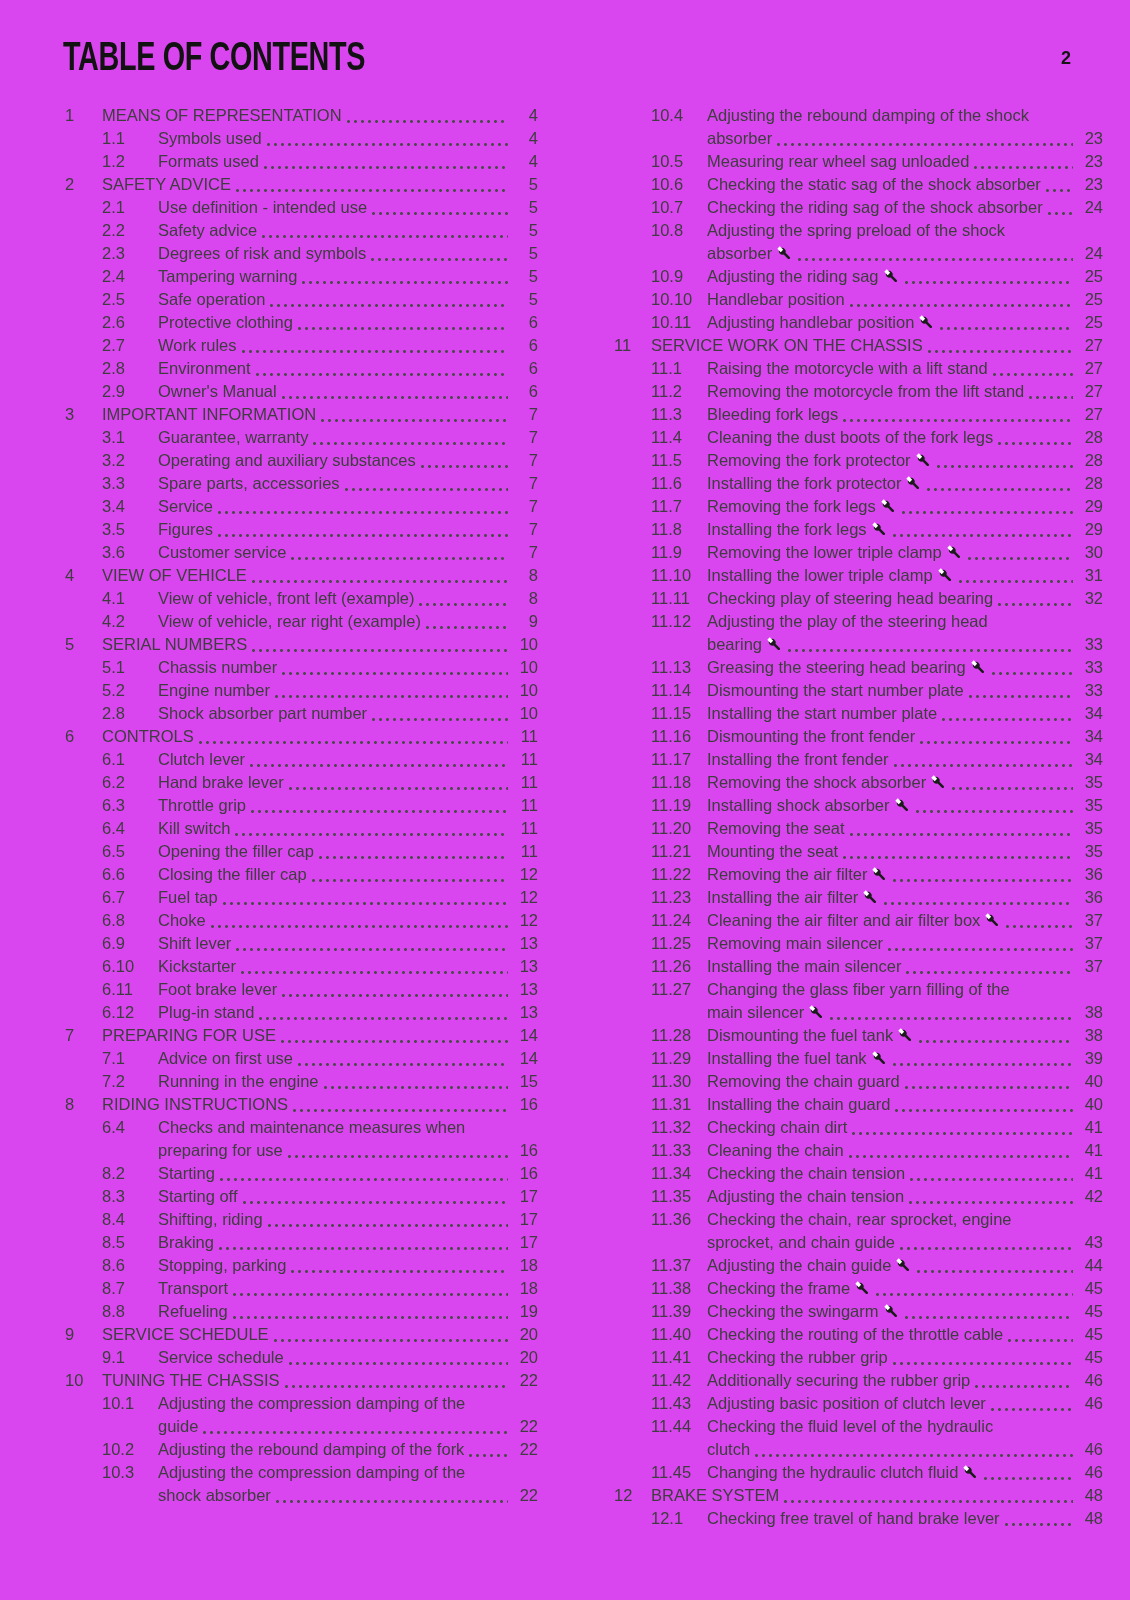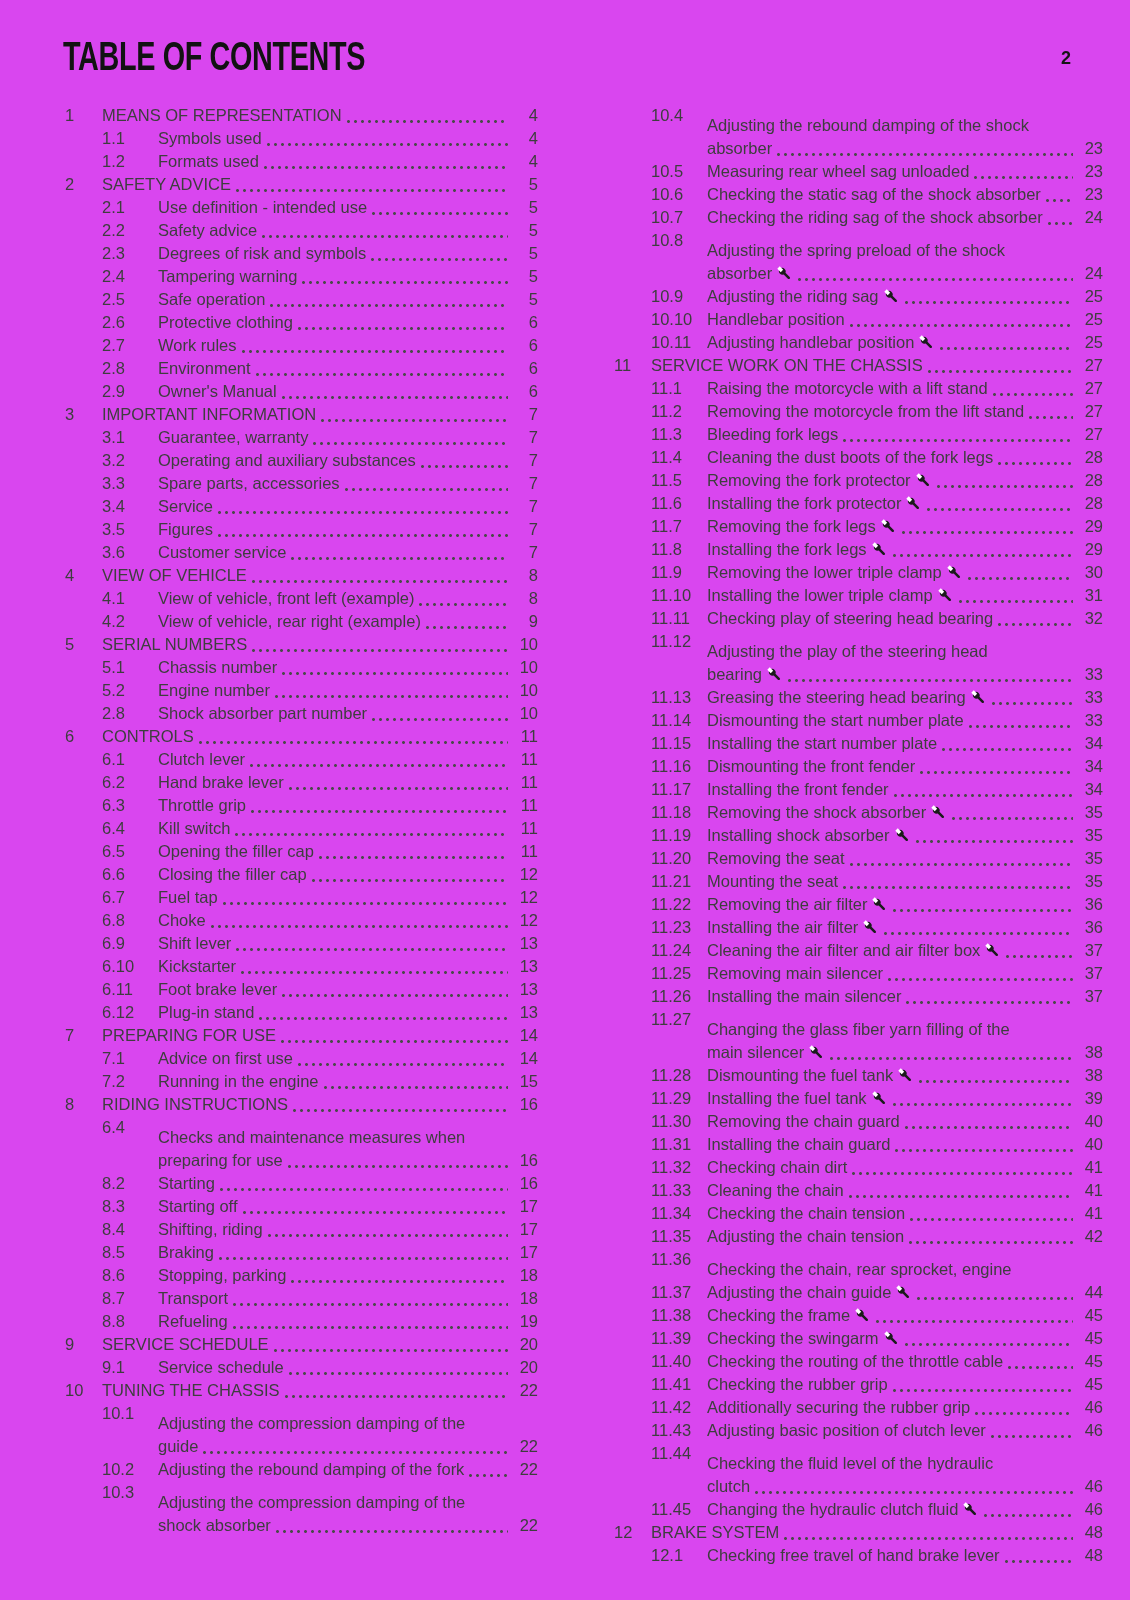--- a/index.html
+++ b/index.html
@@ -20,21 +20,21 @@
     font-size:18px;font-weight:700;color:#141414;
   }
   .toccol{position:absolute;top:104px;font-size:16.5px;line-height:23px;}
   #col-left{left:65px;width:473px;}
   #col-right{left:614px;width:489px;}
   .row{display:flex;align-items:flex-start;}
   .num{flex:0 0 37px;white-space:nowrap;}
   .row.l2{padding-left:37px;}
   .row.l2 .num{flex:0 0 56px;}
   .bd{flex:1;min-width:0;}
-  .cont{display:block;white-space:nowrap;margin-top:10px;}
+  .cont{display:block;white-space:nowrap;}
   .ln{display:flex;align-items:flex-end;}
   .tt{white-space:nowrap;}
   .leader{
     flex:1;min-width:10px;height:3px;margin:0 4px 4px 5px;align-self:flex-end;
     background-image:radial-gradient(circle at 1.5px 1.5px,#4a4a4a 1.25px,transparent 1.6px);
     background-size:7px 3px;background-repeat:repeat-x;
   }
   .pg{flex:0 0 26px;text-align:right;white-space:nowrap;}
   .wrench{margin-left:5px;margin-right:1px;position:relative;top:2px;overflow:visible;}
 </style>
@@ -1185,20 +1185,25 @@
             <span class="tt">Adjusting the chain tension</span>
             <span class="leader"></span>
             <span class="pg">42</span>
           </span>
         </span>
       </div>
       <div class="row l2">
         <span class="num">11.36</span>
         <span class="bd">
           <span class="cont">Checking the chain, rear sprocket, engine</span>
+          <span class="ln">
+            <span class="tt">sprocket, and chain guide</span>
+            <span class="leader"></span>
+            <span class="pg">43</span>
+          </span>
         </span>
       </div>
       <div class="row l2">
         <span class="num">11.37</span>
         <span class="bd">
           <span class="ln">
             <span class="tt">Adjusting the chain guide<svg class="wrench" viewBox="0 0 16 16" width="15" height="15" aria-hidden="true">
                 <g transform="rotate(-45 8 8)">
                   <circle cx="8" cy="4.7" r="3.5" fill="#1b1b1b"></circle>
                   <rect x="6.15" y="-1" width="3.7" height="5.1" fill="#ffffff"></rect>

